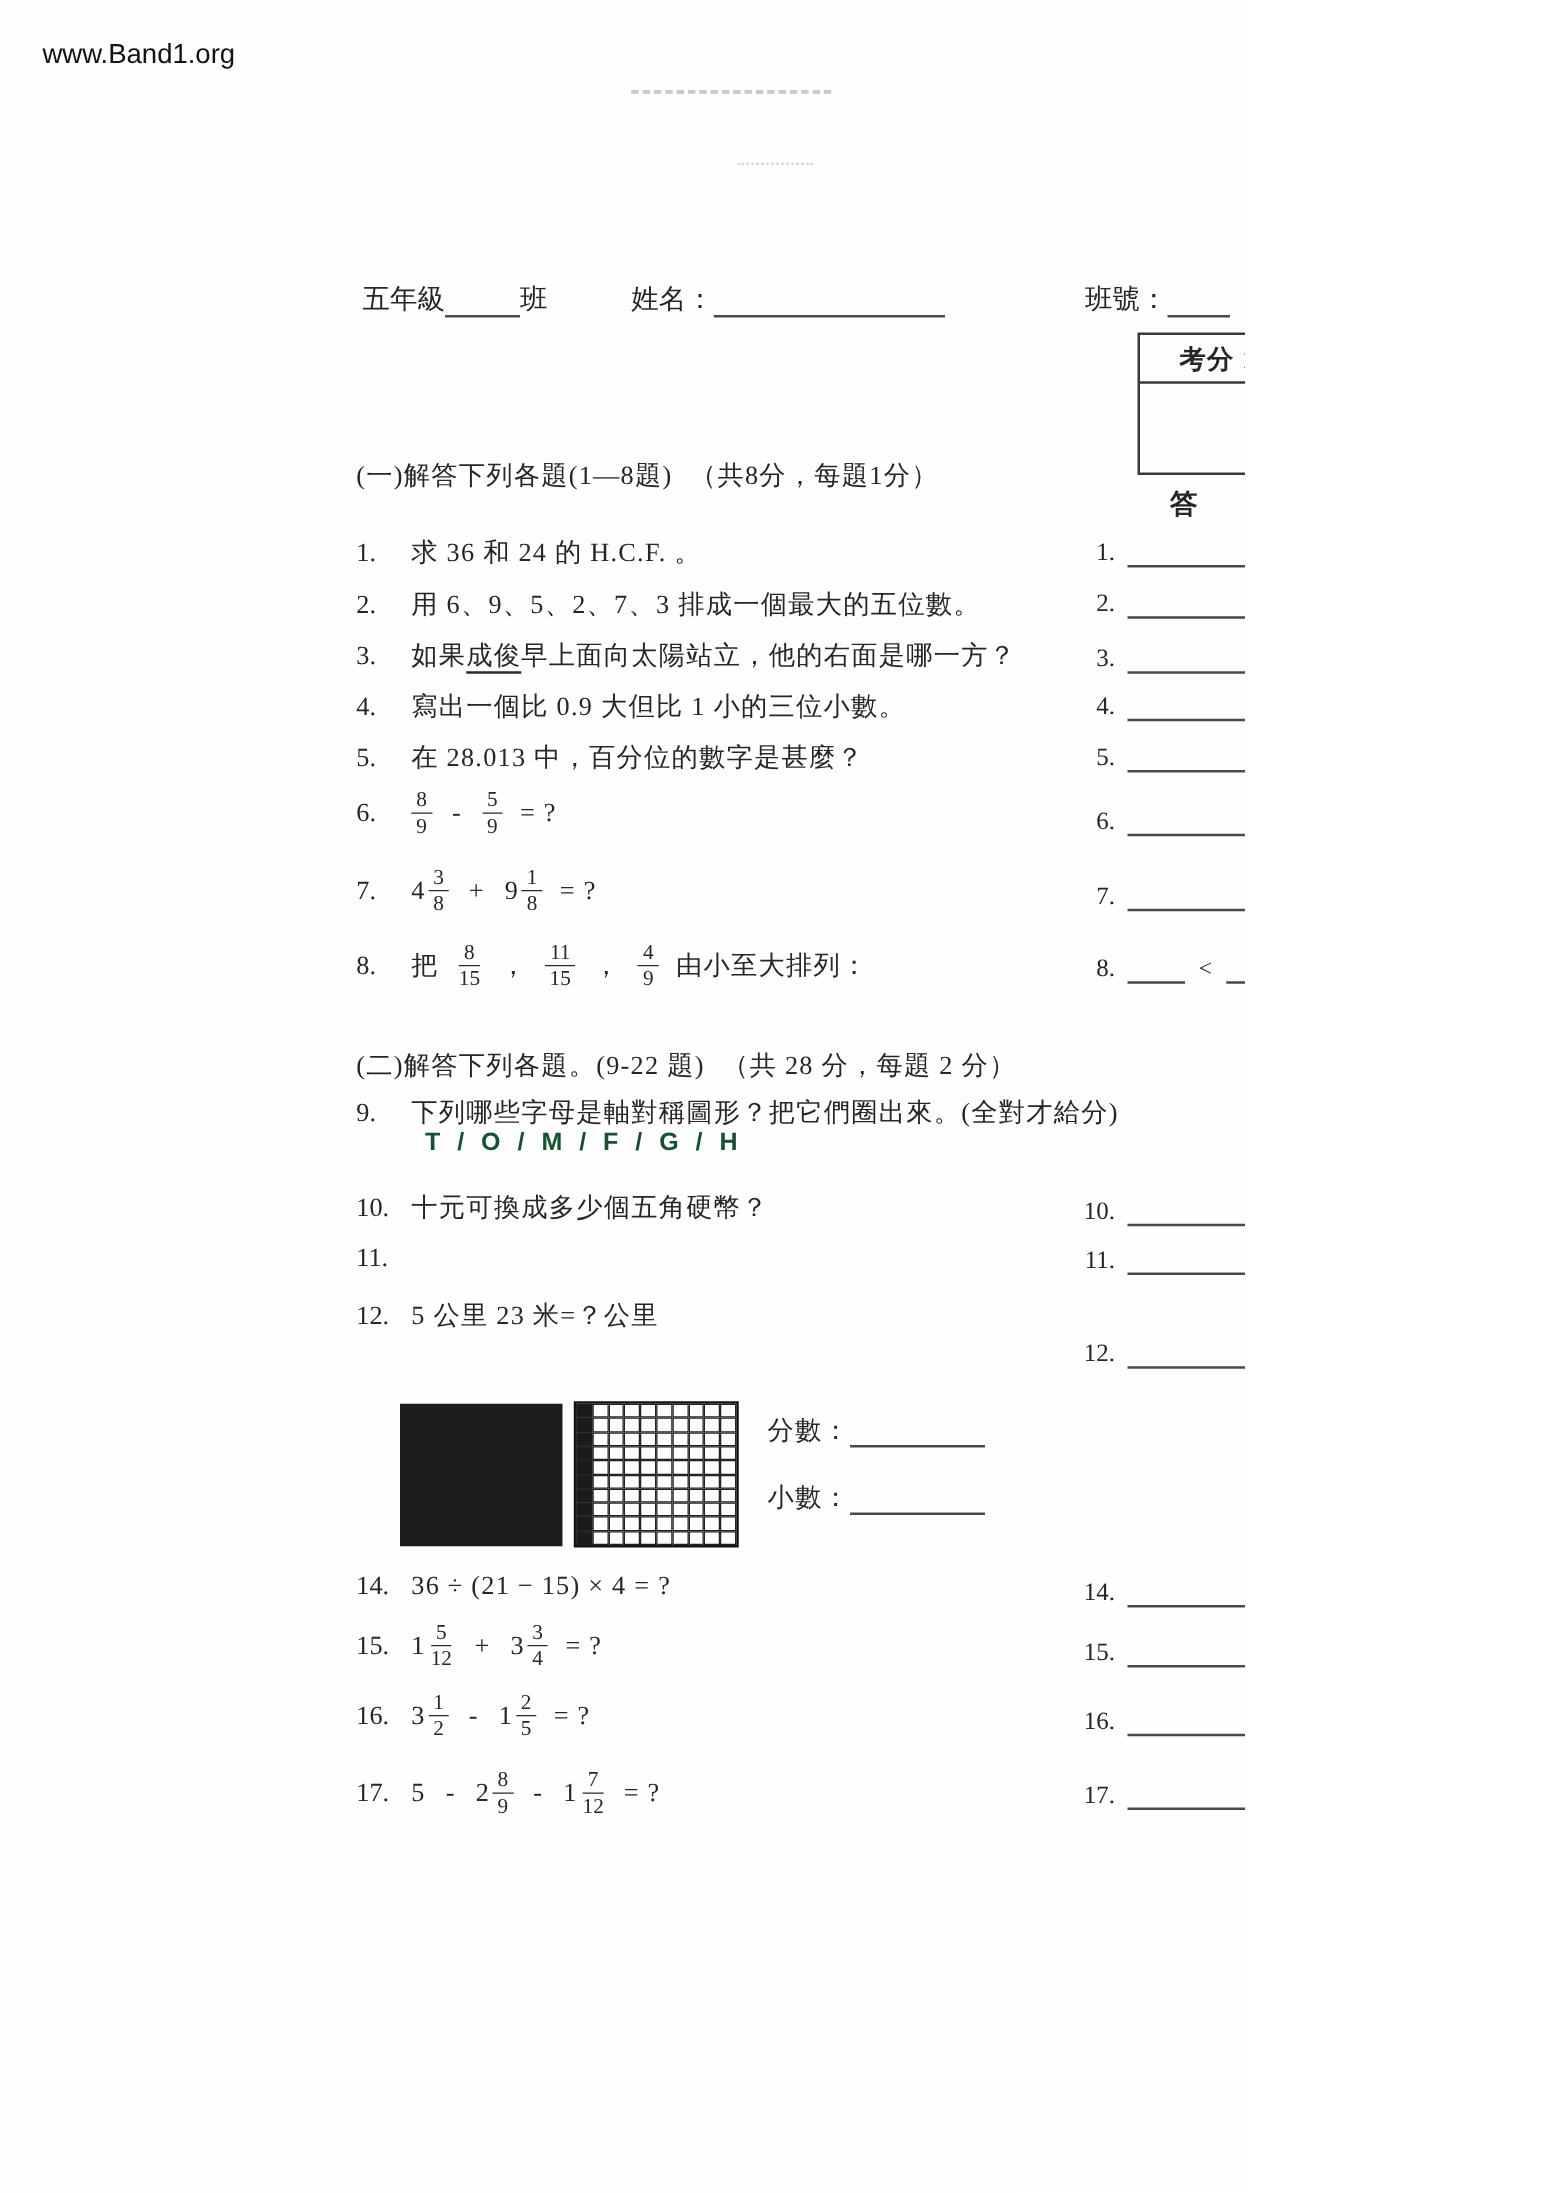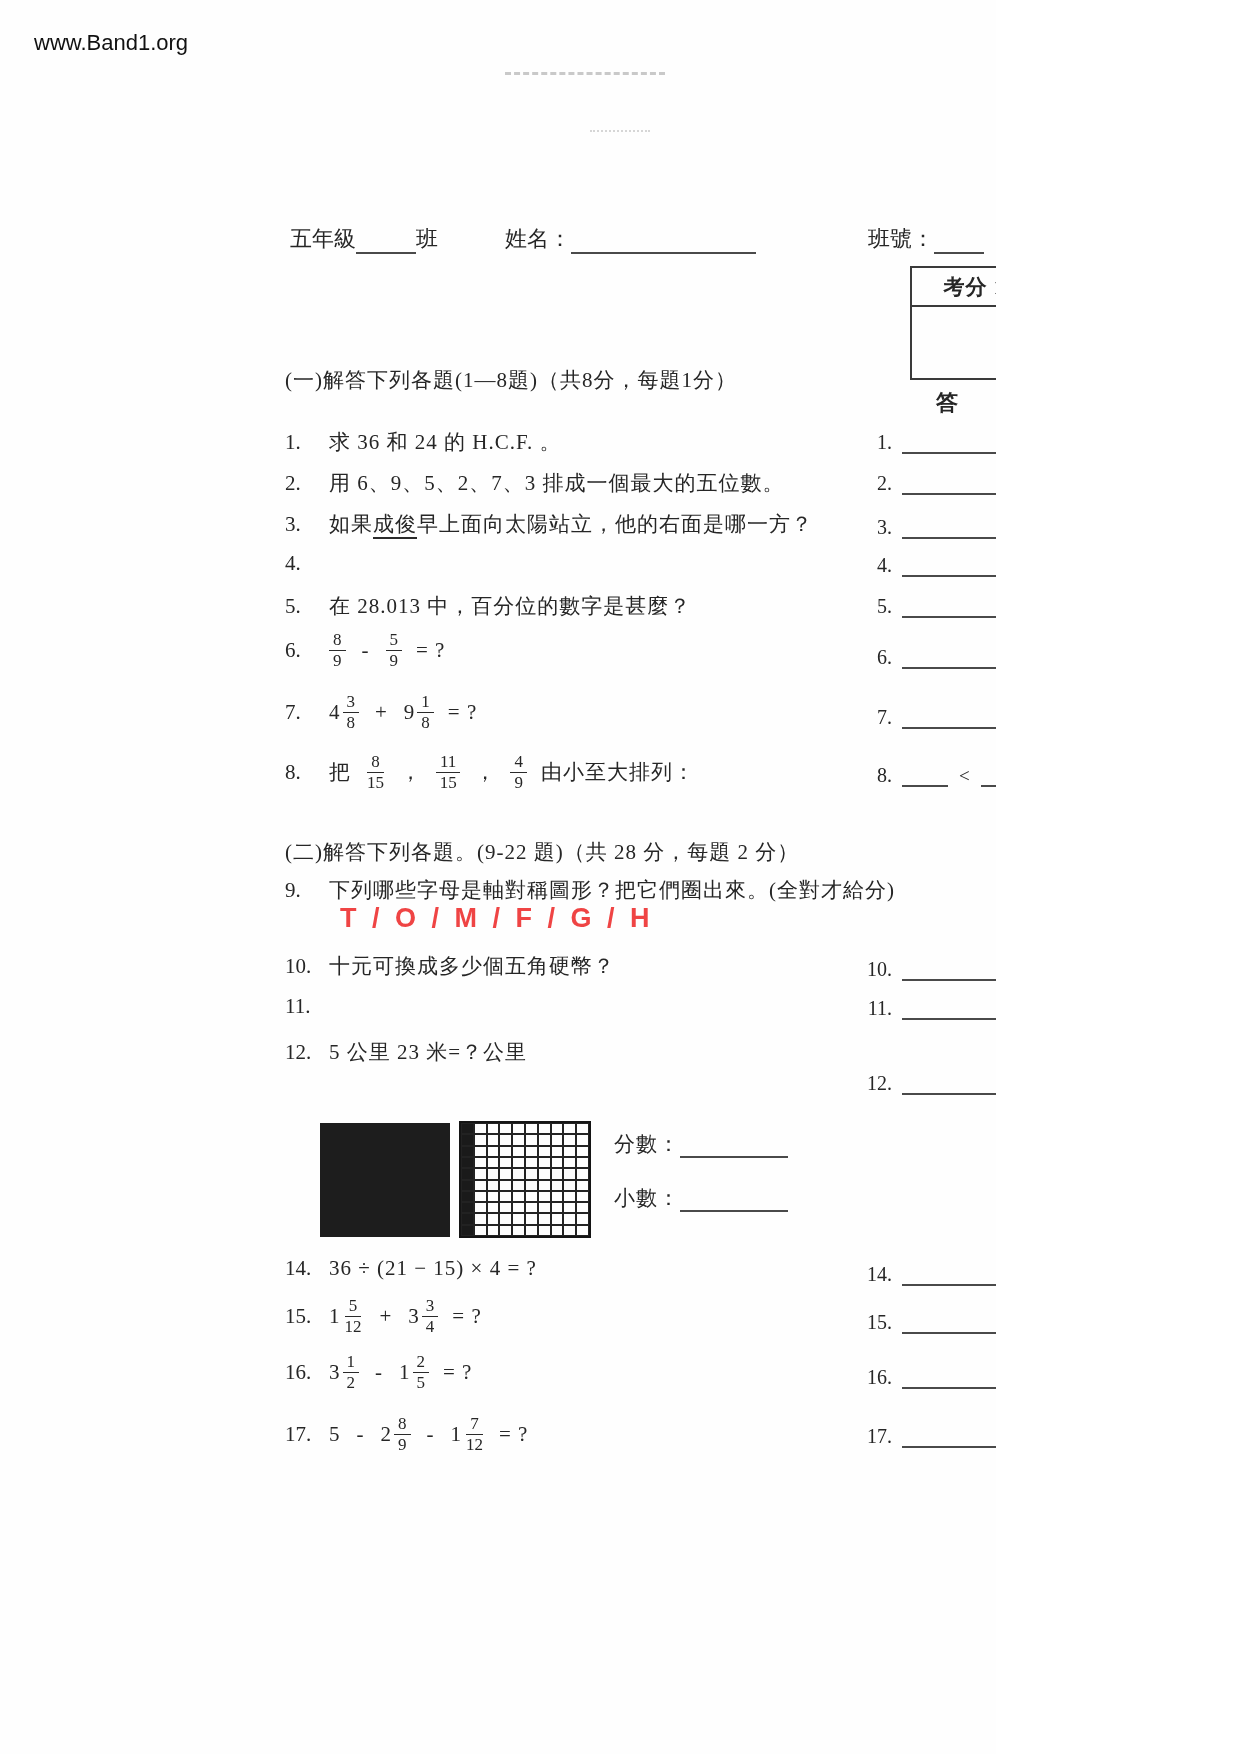--- a/index.html
+++ b/index.html
@@ -22,34 +22,34 @@
   .inforow .classno{position:absolute;left:868px;top:0;}
   .blank{display:inline-block;border-bottom:2px solid #4a4a4a;height:22px;vertical-align:bottom;}
   .b60{width:60px;} .b185{width:185px;} .b50{width:50px;} .b110{width:108px;}
   .b158{width:158px;} .b45{width:46px;}
 
   .scorebox{position:absolute;left:910px;top:266px;width:176px;height:110px;border:2px solid #3a3a3a;background:#fefefe;}
   .scorebox .sbtitle{border-bottom:2px solid #3a3a3a;text-align:center;font-size:21px;font-weight:bold;padding:5px 0 4px;letter-spacing:1px;}
   .anshead{position:absolute;left:936px;top:388px;font-size:22px;font-weight:bold;display:flex;gap:42px;}
 
   .sechead{position:absolute;left:285px;font-size:21px;letter-spacing:1px;}
-  .sechead .pts{}
+  .sechead .pts{margin-left:14px;}
 
   .q{position:absolute;left:285px;font-size:21px;letter-spacing:1px;display:flex;align-items:center;gap:14px;}
   .qno{min-width:30px;letter-spacing:0;}
   .uname{border-bottom:2px solid #2a2a2a;padding-bottom:1px;}
 
   .frac{display:inline-flex;flex-direction:column;align-items:center;font-size:17px;line-height:1.15;letter-spacing:0;}
   .frac .num{border-bottom:1.6px solid #2a2a2a;padding:0 4px;}
   .frac .den{padding:0 2px;}
   .mixed{display:inline-flex;align-items:center;gap:2px;}
   .op{padding:0 2px;}
 
   .letters{position:absolute;left:340px;top:903px;font-family:"Liberation Sans","DejaVu Sans",sans-serif;
-    font-size:27px;font-weight:bold;letter-spacing:4px;color:#ef4444;}
+    font-size:20px;font-weight:bold;letter-spacing:4px;color:#14532d;}
 
   .ansrow{position:absolute;left:856px;font-size:20px;display:flex;align-items:flex-end;gap:10px;}
   .ano{display:inline-block;min-width:36px;text-align:right;letter-spacing:0;}
   .suffix{font-size:20px;letter-spacing:1px;}
   .ltsign{font-size:19px;padding:0 1px;}
 
   .solidsq{position:absolute;left:320px;top:1123px;width:130px;height:114px;background:#1d1d1d;}
   .hgrid{position:absolute;left:459px;top:1121px;width:128px;height:113px;border:2px solid #141414;
     display:grid;grid-template-columns:repeat(10,1fr);grid-template-rows:repeat(10,1fr);background:#fdfdfd;}
   .hgrid .cell{border:1px solid #222;}
@@ -98,20 +98,21 @@
   <div class="q" style="top:469px">
     <span class="qno">2.</span>
     <span>用 6、9、5、2、7、3 排成一個最大的五位數。</span>
   </div>
   <div class="q" style="top:510px">
     <span class="qno">3.</span>
     <span><span>如果</span><span class="uname">成俊</span><span>早上面向太陽站立，他的右面是哪一方？</span></span>
   </div>
   <div class="q" style="top:551px">
     <span class="qno">4.</span>
+    <span>寫出一個比 0.9 大但比 1 小的三位小數。</span>
   </div>
   <div class="q" style="top:592px">
     <span class="qno">5.</span>
     <span>在 28.013 中，百分位的數字是甚麼？</span>
   </div>
 
   <div class="q" style="top:630px">
     <span class="qno">6.</span>
     <span class="frac">
         <span class="num">8</span>

